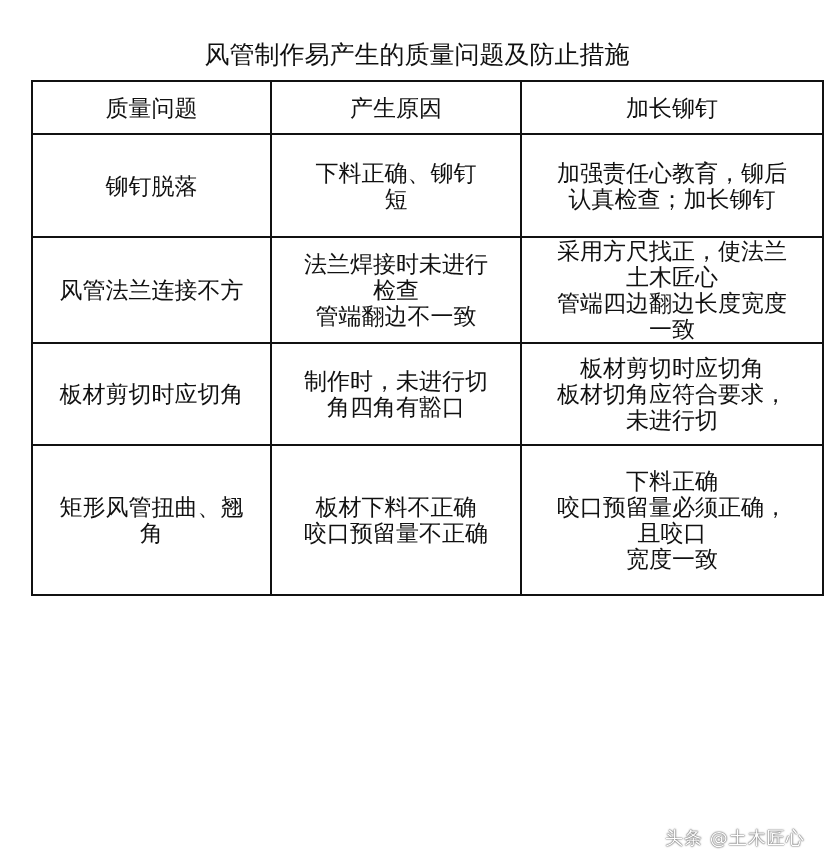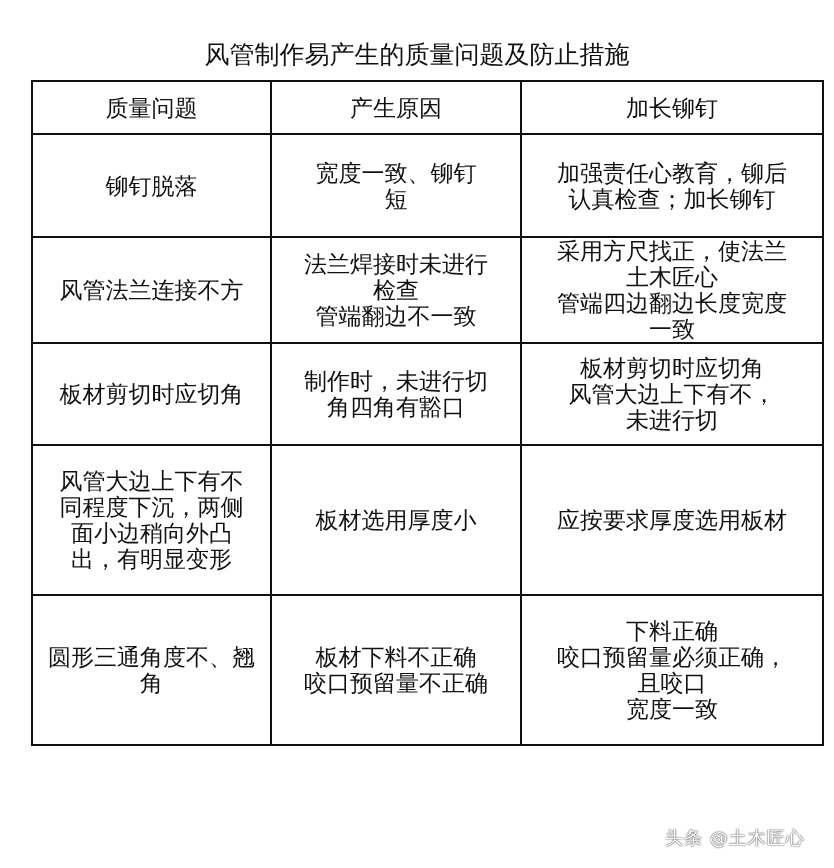--- a/index.html
+++ b/index.html
@@ -33,21 +33,21 @@
       <th>产生原因</th>
       <th>加长铆钉</th>
     </tr>
   </thead>
   <tbody id="tbody">
       <tr style="height: 103px; margin-left: 23px;">
         <td>
           <span class="line">铆钉脱落</span>
         </td>
         <td>
-          <span class="line">宽度一致、铆钉</span>
+          <span class="line">下料正确、铆钉</span>
           <span class="line">短</span>
         </td>
         <td>
           <span class="line">加强责任心教育，铆后</span>
           <span class="line">认真检查；加长铆钉</span>
         </td>
       </tr>
       <tr style="height: 105px;">
         <td>
           <span class="line">风管法兰连接不方</span>
@@ -67,41 +67,27 @@
       <tr style="height: 102px;">
         <td>
           <span class="line">板材剪切时应切角</span>
         </td>
         <td>
           <span class="line">制作时，未进行切</span>
           <span class="line">角四角有豁口</span>
         </td>
         <td>
           <span class="line">板材剪切时应切角</span>
-          <span class="line">风管大边上下有不，</span>
+          <span class="line">板材切角应符合要求，</span>
           <span class="line">未进行切</span>
         </td>
       </tr>
       <tr style="height: 150px;">
         <td>
-          <span class="line">风管大边上下有不</span>
-          <span class="line">同程度下沉，两侧</span>
-          <span class="line">面小边稍向外凸</span>
-          <span class="line">出，有明显变形</span>
-        </td>
-        <td>
-          <span class="line">板材选用厚度小</span>
-        </td>
-        <td>
-          <span class="line">应按要求厚度选用板材</span>
-        </td>
-      </tr>
-      <tr style="height: 150px;">
-        <td>
-          <span class="line">圆形三通角度不、翘</span>
+          <span class="line">矩形风管扭曲、翘</span>
           <span class="line">角</span>
         </td>
         <td>
           <span class="line">板材下料不正确</span>
           <span class="line">咬口预留量不正确</span>
         </td>
         <td>
           <span class="line">下料正确</span>
           <span class="line">咬口预留量必须正确，</span>
           <span class="line">且咬口</span>

